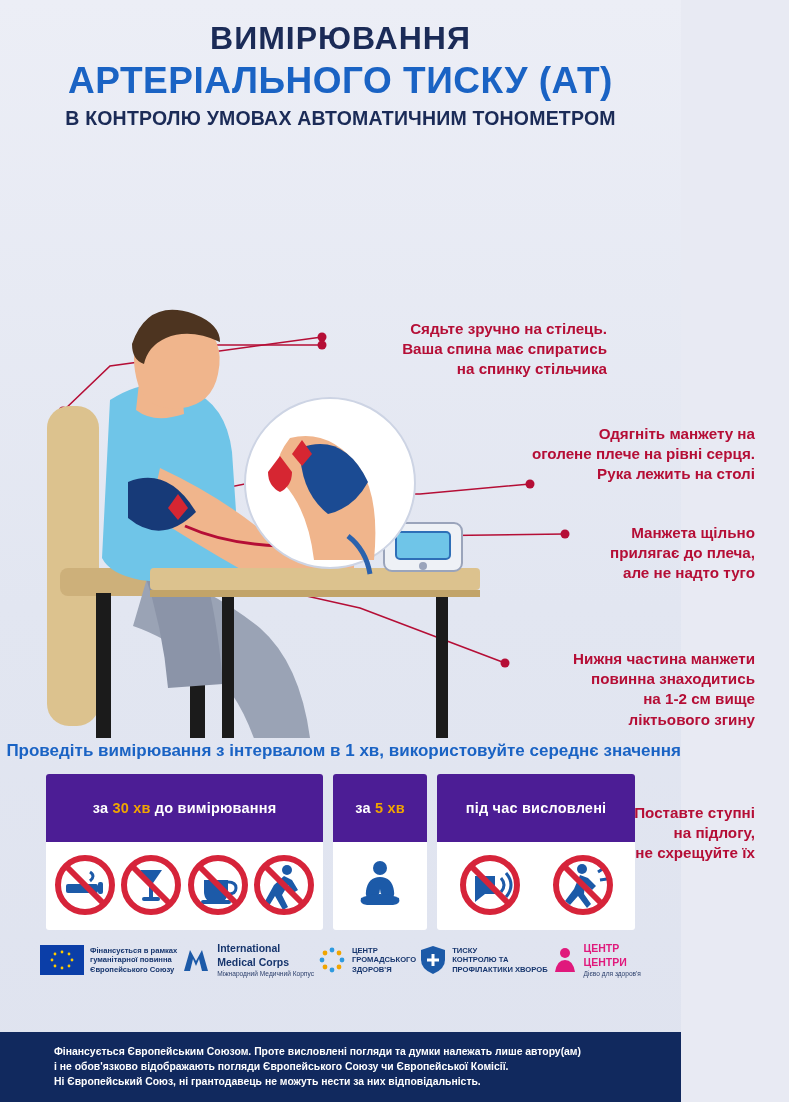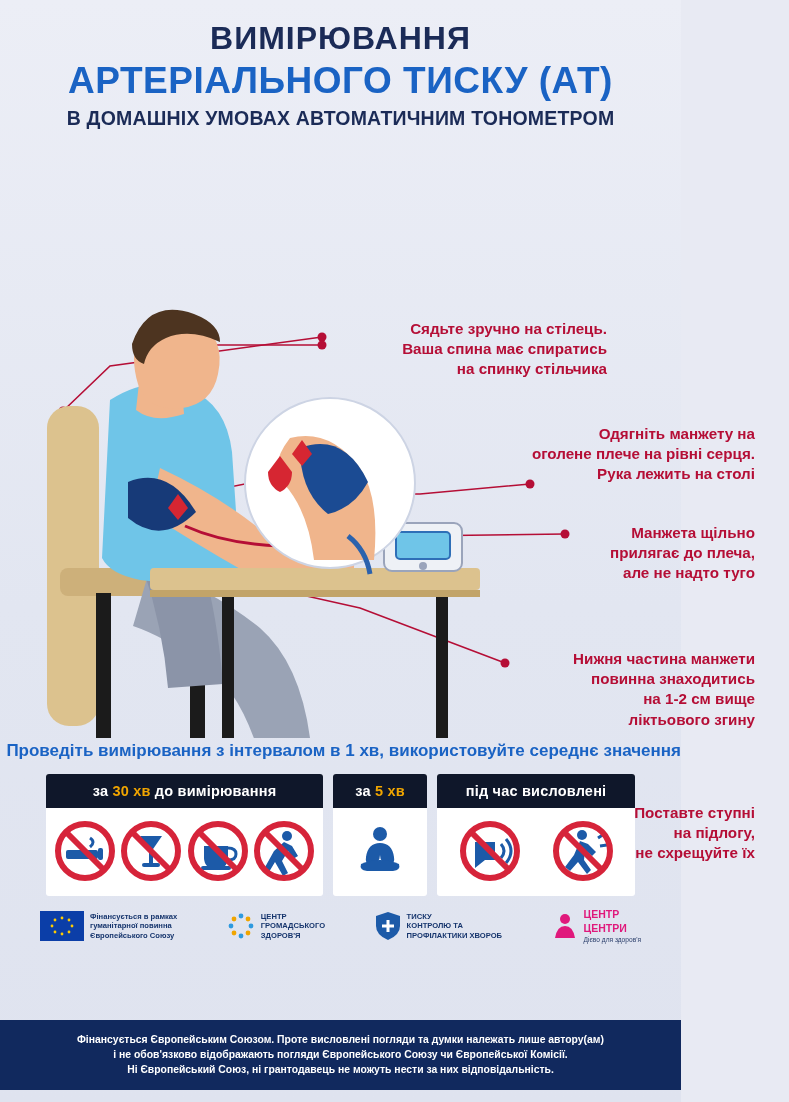--- a/index.html
+++ b/index.html
@@ -71,26 +71,26 @@
     display: flex;
     gap: 10px;
     padding: 12px 46px 0;
     align-items: flex-start;
   }
   .panel { background: #ffffff; border-radius: 3px; overflow: hidden; }
   .panel.p1 { width: 336px; }
   .panel.p2 { width: 114px; }
   .panel.p3 { width: 240px; }
   .panel-head {
-    background: #0f172a;
+    background: #4c1d95;
     color: #ffffff;
     font-weight: bold;
     font-size: 14.5px;
     text-align: center;
-    padding: 9px 4px;
+    padding: 26px 4px;
     letter-spacing: 0.2px;
   }
   .panel-head .hl { color: #f0a500; }
   .panel-body {
     display: flex;
     justify-content: space-around;
     align-items: center;
     padding: 12px 6px 14px;
     min-height: 86px;
   }
@@ -103,40 +103,39 @@
     padding: 12px 40px 6px;
   }
   .logo-item { display: flex; align-items: center; gap: 6px; }
   .logo-text { font-size: 7.6px; color: #16356d; font-weight: bold; line-height: 1.3; }
   .logo-text .big { font-size: 10.5px; }
   .logo-text .sub { font-weight: normal; font-size: 6.6px; color: #2b3f6b; }
 
   
   .disclaimer {
     position: absolute;
-    bottom: 12px; left: 0; right: 0;
+    bottom: 0; left: 0; right: 0;
     background: #11295e;
     color: #ffffff;
     font-size: 10.4px;
     line-height: 1.45;
-    text-align: center;
     padding: 12px 54px 13px;
     font-weight: bold;
     white-space: pre-line;
   }
 </style>
 </head>
 <body>
 
 <div class="poster">
 
   <div class="header">
     <div class="title-1">ВИМІРЮВАННЯ</div>
     <div class="title-2">АРТЕРІАЛЬНОГО ТИСКУ (АТ)</div>
-    <div class="title-3">В ДОМАШНІХ УМОВАХ АВТОМАТИЧНИМ ТОНОМЕТРОМ</div>
+    <div class="title-3">В КОНТРОЛЮ УМОВАХ АВТОМАТИЧНИМ ТОНОМЕТРОМ</div>
   </div>
 
   <div class="illus">
     <svg width="789" height="600" viewBox="0 0 789 600">
 
       <g stroke="#b50e36" stroke-width="1.6" fill="none">
         <path d="M63 273 L110 228 L322 199"></path>
         <path d="M159 207 L208 207 L322 207"></path>
         <path d="M127 357 L190 357 L300 335"></path>
         <path d="M330 356 L420 356 L530 346"></path>
@@ -324,20 +323,30 @@
             <circle cx="15" cy="9" r="1.4"></circle>
         </g>
       </svg>
       <div class="logo-text">
         <div>Фінансується в рамках</div>
         <div>гуманітарної повинна</div>
         <div>Європейського Союзу</div>
       </div>
     </div>
 
+    <div class="logo-item">
+      <svg width="30" height="30" viewBox="0 0 30 30">
+        <path d="M3 26 L9 5 L15 16 L21 5 L27 26 L21 26 L18 14 L15 21 L12 14 L9 26 Z" fill="#1c5aa8"></path>
+      </svg>
+      <div class="logo-text">
+        <div class="big">International</div>
+        <div class="big">Medical Corps</div>
+        <div class="sub">Міжнародний Медичний Корпус</div>
+      </div>
+    </div>
 
     <div class="logo-item">
       <svg width="28" height="28" viewBox="0 0 28 28">
         <g fill="#2e9adf">
           <circle cx="14" cy="4" r="2.4"></circle>
             <circle cx="24" cy="14" r="2.4"></circle>
             <circle cx="14" cy="24" r="2.4"></circle>
             <circle cx="4" cy="14" r="2.4"></circle>
         </g>
         <g fill="#f0a500">

